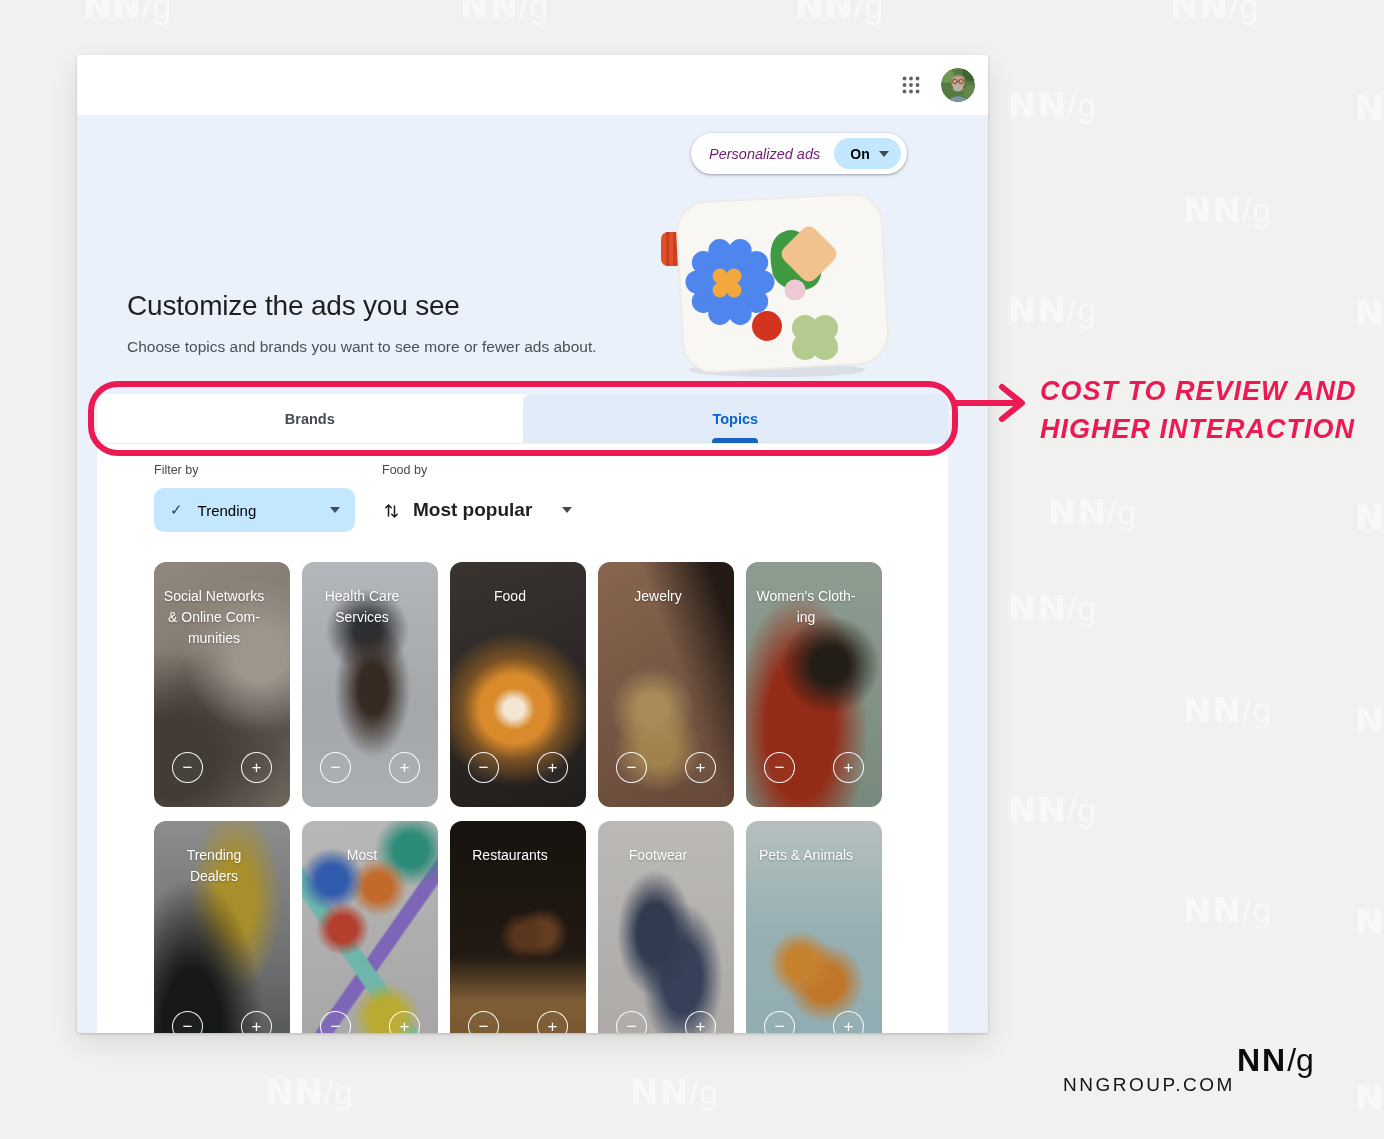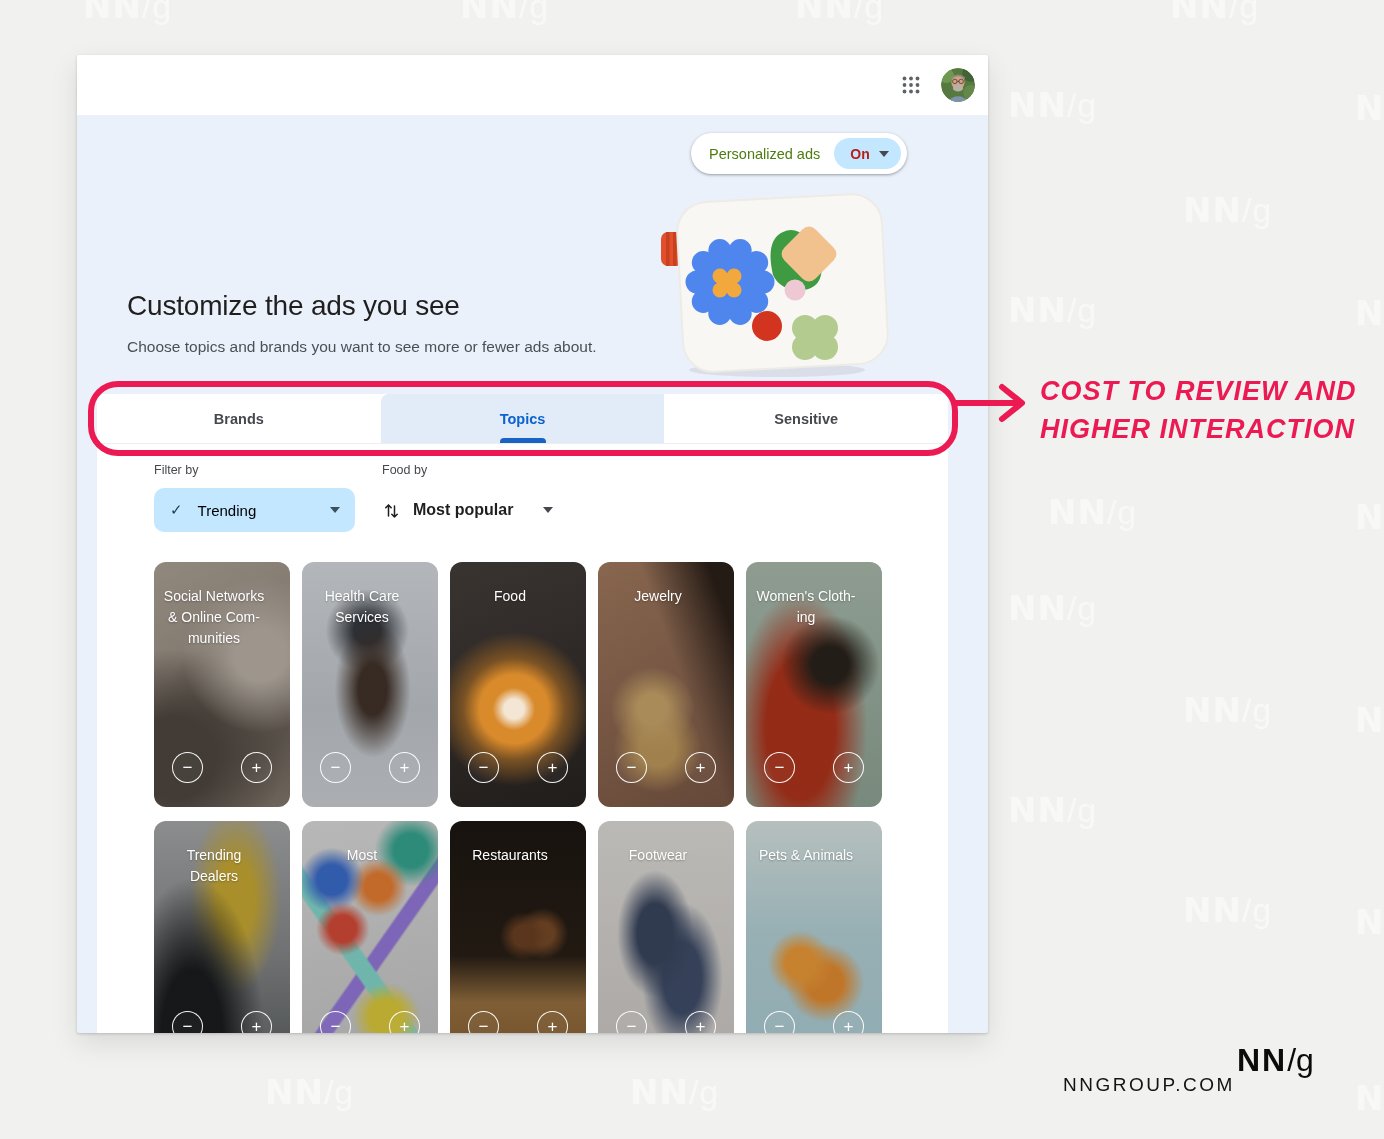--- a/index.html
+++ b/index.html
@@ -16,24 +16,24 @@
       border-radius:2px;overflow:hidden;box-shadow:0 1px 3px rgba(0,0,0,.18),0 10px 28px rgba(0,0,0,.10);}
   .topbar{height:60px;background:#ffffff;display:flex;align-items:center;justify-content:flex-end;
       padding-right:13px;gap:19px;}
   .apps-icon{width:22px;height:22px;display:flex;align-items:center;justify-content:center;cursor:pointer;}
   .avatar{width:34px;height:34px;border-radius:50%;overflow:hidden;cursor:pointer;flex:0 0 auto;}
 
   
   .pill{position:absolute;left:614px;top:78px;height:41px;background:#fff;border-radius:21px;
       display:flex;align-items:center;padding:0 6px 0 18px;gap:14px;
       box-shadow:0 1px 2px rgba(60,64,67,.30),0 1px 3px 1px rgba(60,64,67,.15);}
-  .pill-label{font-size:14.5px;color:#4d7c0f;}
+  .pill-label{font-size:14.5px;color:#701a75;font-style:italic;}
   .on-pill{height:31px;background:#c2e7ff;border-radius:16px;display:flex;align-items:center;
       padding:0 12px 0 16px;gap:9px;cursor:pointer;}
-  .on-pill span{font-size:14px;font-weight:700;color:#b91c1c;}
+  .on-pill span{font-size:14px;font-weight:700;color:#000000;}
   .caret{width:0;height:0;border-left:5px solid transparent;border-right:5px solid transparent;
       border-top:6px solid #45494d;}
   .page-title{position:absolute;left:50px;top:235px;font-size:28px;color:#1f1f1f;letter-spacing:-.2px;}
   .page-subtitle{position:absolute;left:50px;top:283px;font-size:15.5px;color:#4b5055;}
   .illu{position:absolute;left:578px;top:125px;}
 
   
   .panel{position:absolute;left:20px;top:339px;width:851px;height:639px;background:#ffffff;
       border-radius:8px 8px 0 0;overflow:hidden;}
   .tabbar{height:50px;display:flex;border-bottom:1px solid #eceef1;}
@@ -44,21 +44,21 @@
       background:#1a63c4;border-radius:4px 4px 0 0;}
 
   .filter-section{padding:19px 0 0 57px;display:flex;gap:27px;}
   .filter-col .sec-label{font-size:12.5px;color:#45494d;height:15px;}
   .chip{margin-top:10px;width:201px;height:44px;background:#c2e7ff;border-radius:10px;display:flex;
       align-items:center;padding:0 15px 0 16px;cursor:pointer;}
   .chip .check{font-size:15px;color:#123a57;}
   .chip .chip-label{font-size:15px;font-weight:400;color:#000000;margin-left:15px;}
   .chip .caret{margin-left:auto;border-top-color:#3d4f5f;}
   .sort-control{margin-top:10px;height:44px;display:flex;align-items:center;padding-left:2px;cursor:pointer;}
-  .sort-control .sort-value{font-size:16px;font-weight:700;color:#1f1f1f;margin-left:14px;}
+  .sort-control .sort-value{font-size:19px;font-weight:700;color:#1f1f1f;margin-left:14px;}
   .sort-control .caret{margin-left:30px;}
 
   
   .grid{margin:30px 0 0 57px;width:740px;display:flex;flex-wrap:wrap;column-gap:12px;row-gap:14px;}
   .card{width:136px;height:245px;border-radius:12px;position:relative;overflow:hidden;color:#fff;}
   .card-label{position:absolute;top:0;left:0;right:16px;padding:24px 8px 0;text-align:center;
       font-size:14px;line-height:21px;white-space:pre-line;text-shadow:0 1px 2px rgba(0,0,0,.28);}
   .card-btns{position:absolute;bottom:24px;left:0;right:0;display:flex;justify-content:space-between;
       padding:0 18px;}
   .cbtn{width:31px;height:31px;border:1.7px solid rgba(255,255,255,.95);border-radius:50%;
@@ -261,23 +261,20 @@
 
     <div class="panel">
       <div class="tabbar">
         <div class="tab">
           <span>Brands</span>
         </div>
         <div class="tab active">
           <span>Topics</span>
           <span class="tab-indicator"></span>
         </div>
-        <div class="tab">
-          <span>Sensitive</span>
-        </div>
       </div>
 
       <div class="filter-section">
         <div class="filter-col">
           <div class="sec-label">Filter by</div>
           <div class="chip">
             <span class="check">✓</span>
             <span class="chip-label">Trending</span>
             <span class="caret"></span>
           </div>

